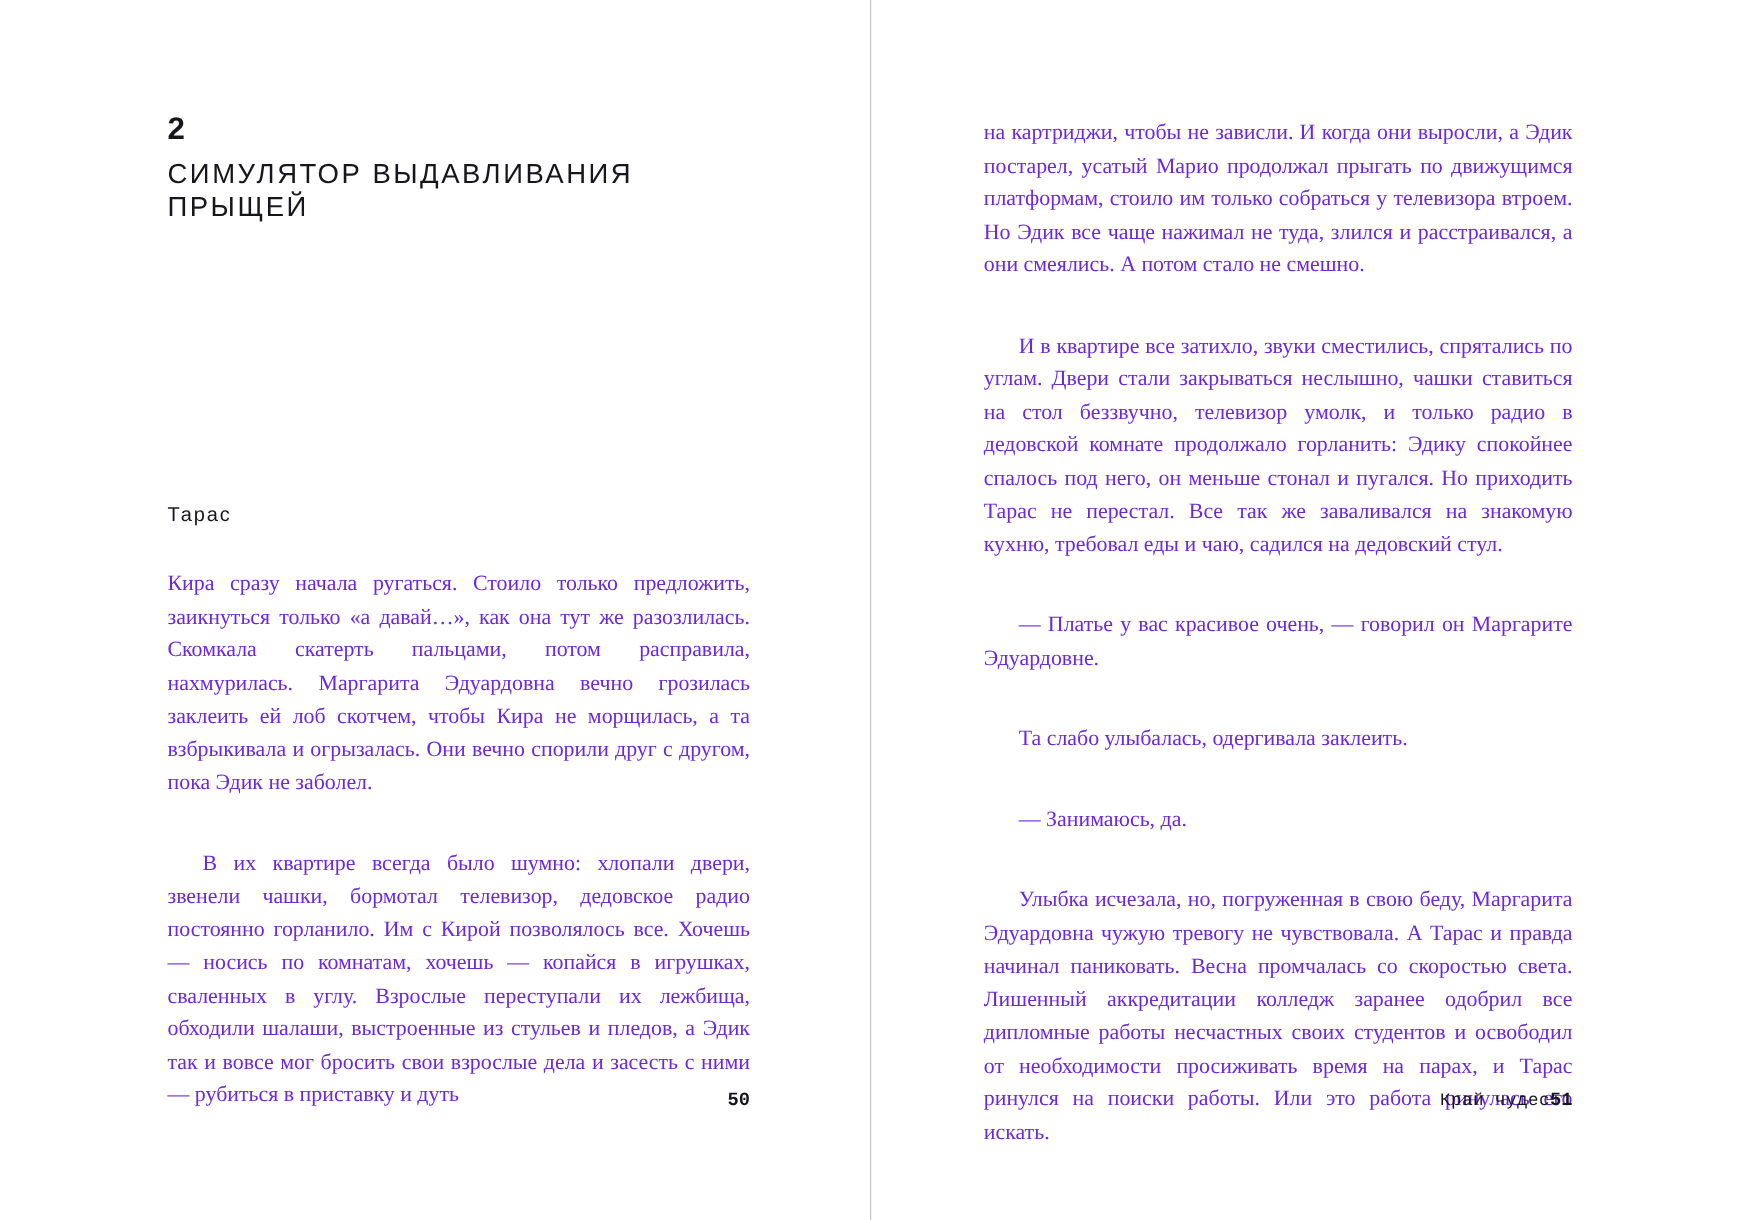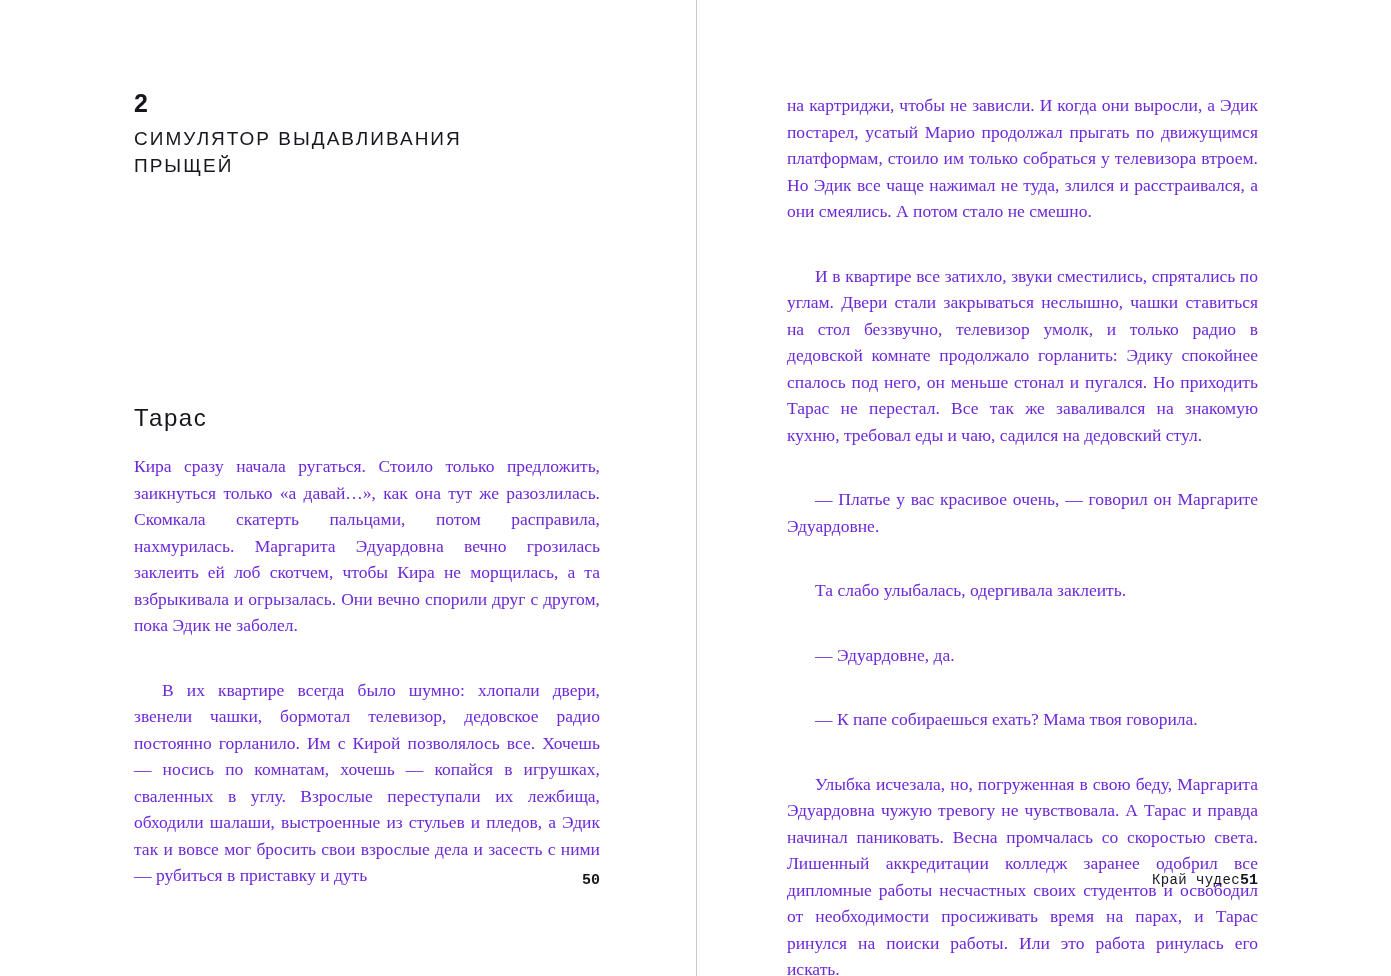--- a/index.html
+++ b/index.html
@@ -27,28 +27,28 @@
 
   .chapter-head { position: absolute; top: 88px; left: 0; width: 100%; }
   .chapter-number {
     font-family: "Liberation Sans", sans-serif;
     font-size: 25px; font-weight: 700; line-height: 1.25;
     color: #16161e;
   }
   .chapter-title {
     margin-top: 6px;
     font-family: "Liberation Sans", sans-serif;
-    font-size: 19px; font-weight: 400;
+    font-size: 22px; font-weight: 400;
     letter-spacing: 2px; line-height: 27px;
     color: #16161e;
   }
   .section-heading {
     position: absolute; top: 404px; left: 0;
     font-family: "Liberation Sans", sans-serif;
-    font-size: 24px; font-weight: 400;
+    font-size: 16px; font-weight: 400;
     letter-spacing: 1.5px;
     color: #16161e;
   }
   .body-text {
     position: absolute; left: 0; width: 100%;
     font-size: 17.5px; line-height: 26.5px;
     color: #6d28d9;
   }
   .page-left  .body-text { top: 453px; }
   .page-right .body-text { top: 92px; }
@@ -95,22 +95,21 @@
   </div>
 
   <div class="page page-right">
     <div class="content">
 
       <div class="body-text">
           <p class="">на картриджи, чтобы не зависли. И когда они выросли, а Эдик постарел, усатый Марио продолжал прыгать по движущимся платформам, стоило им только собраться у телевизора втроем. Но Эдик все чаще нажимал не туда, злился и расстраивался, а они смеялись. А потом стало не смешно.</p>
           <p class="indent">И в квартире все затихло, звуки сместились, спрятались по углам. Двери стали закрываться неслышно, чашки ставиться на стол беззвучно, телевизор умолк, и только радио в дедовской комнате продолжало горланить: Эдику спокойнее спалось под него, он меньше стонал и пугался. Но приходить Тарас не перестал. Все так же заваливался на знакомую кухню, требовал еды и чаю, садился на дедовский стул.</p>
           <p class="indent">— Платье у вас красивое очень, — говорил он Маргарите Эдуардовне.</p>
           <p class="indent">Та слабо улыбалась, одергивала заклеить.</p>
-          <p class="indent">— Эдуардовне, да.</p>
-          <p class="indent">— К папе собираешься ехать? Мама твоя говорила.</p>
+          <p class="indent">— Занимаюсь, да.</p>
           <p class="indent">Улыбка исчезала, но, погруженная в свою беду, Маргарита Эдуардовна чужую тревогу не чувствовала. А Тарас и правда начинал паниковать. Весна промчалась со скоростью света. Лишенный аккредитации колледж заранее одобрил все дипломные работы несчастных своих студентов и освободил от необходимости просиживать время на парах, и Тарас ринулся на поиски работы. Или это работа ринулась его искать.</p>
         </div>
 
       <div class="footer">
         <span class="running-footer">Край чудес</span>
         <span class="page-number">51</span>
       </div>
 
     </div>
   </div>

